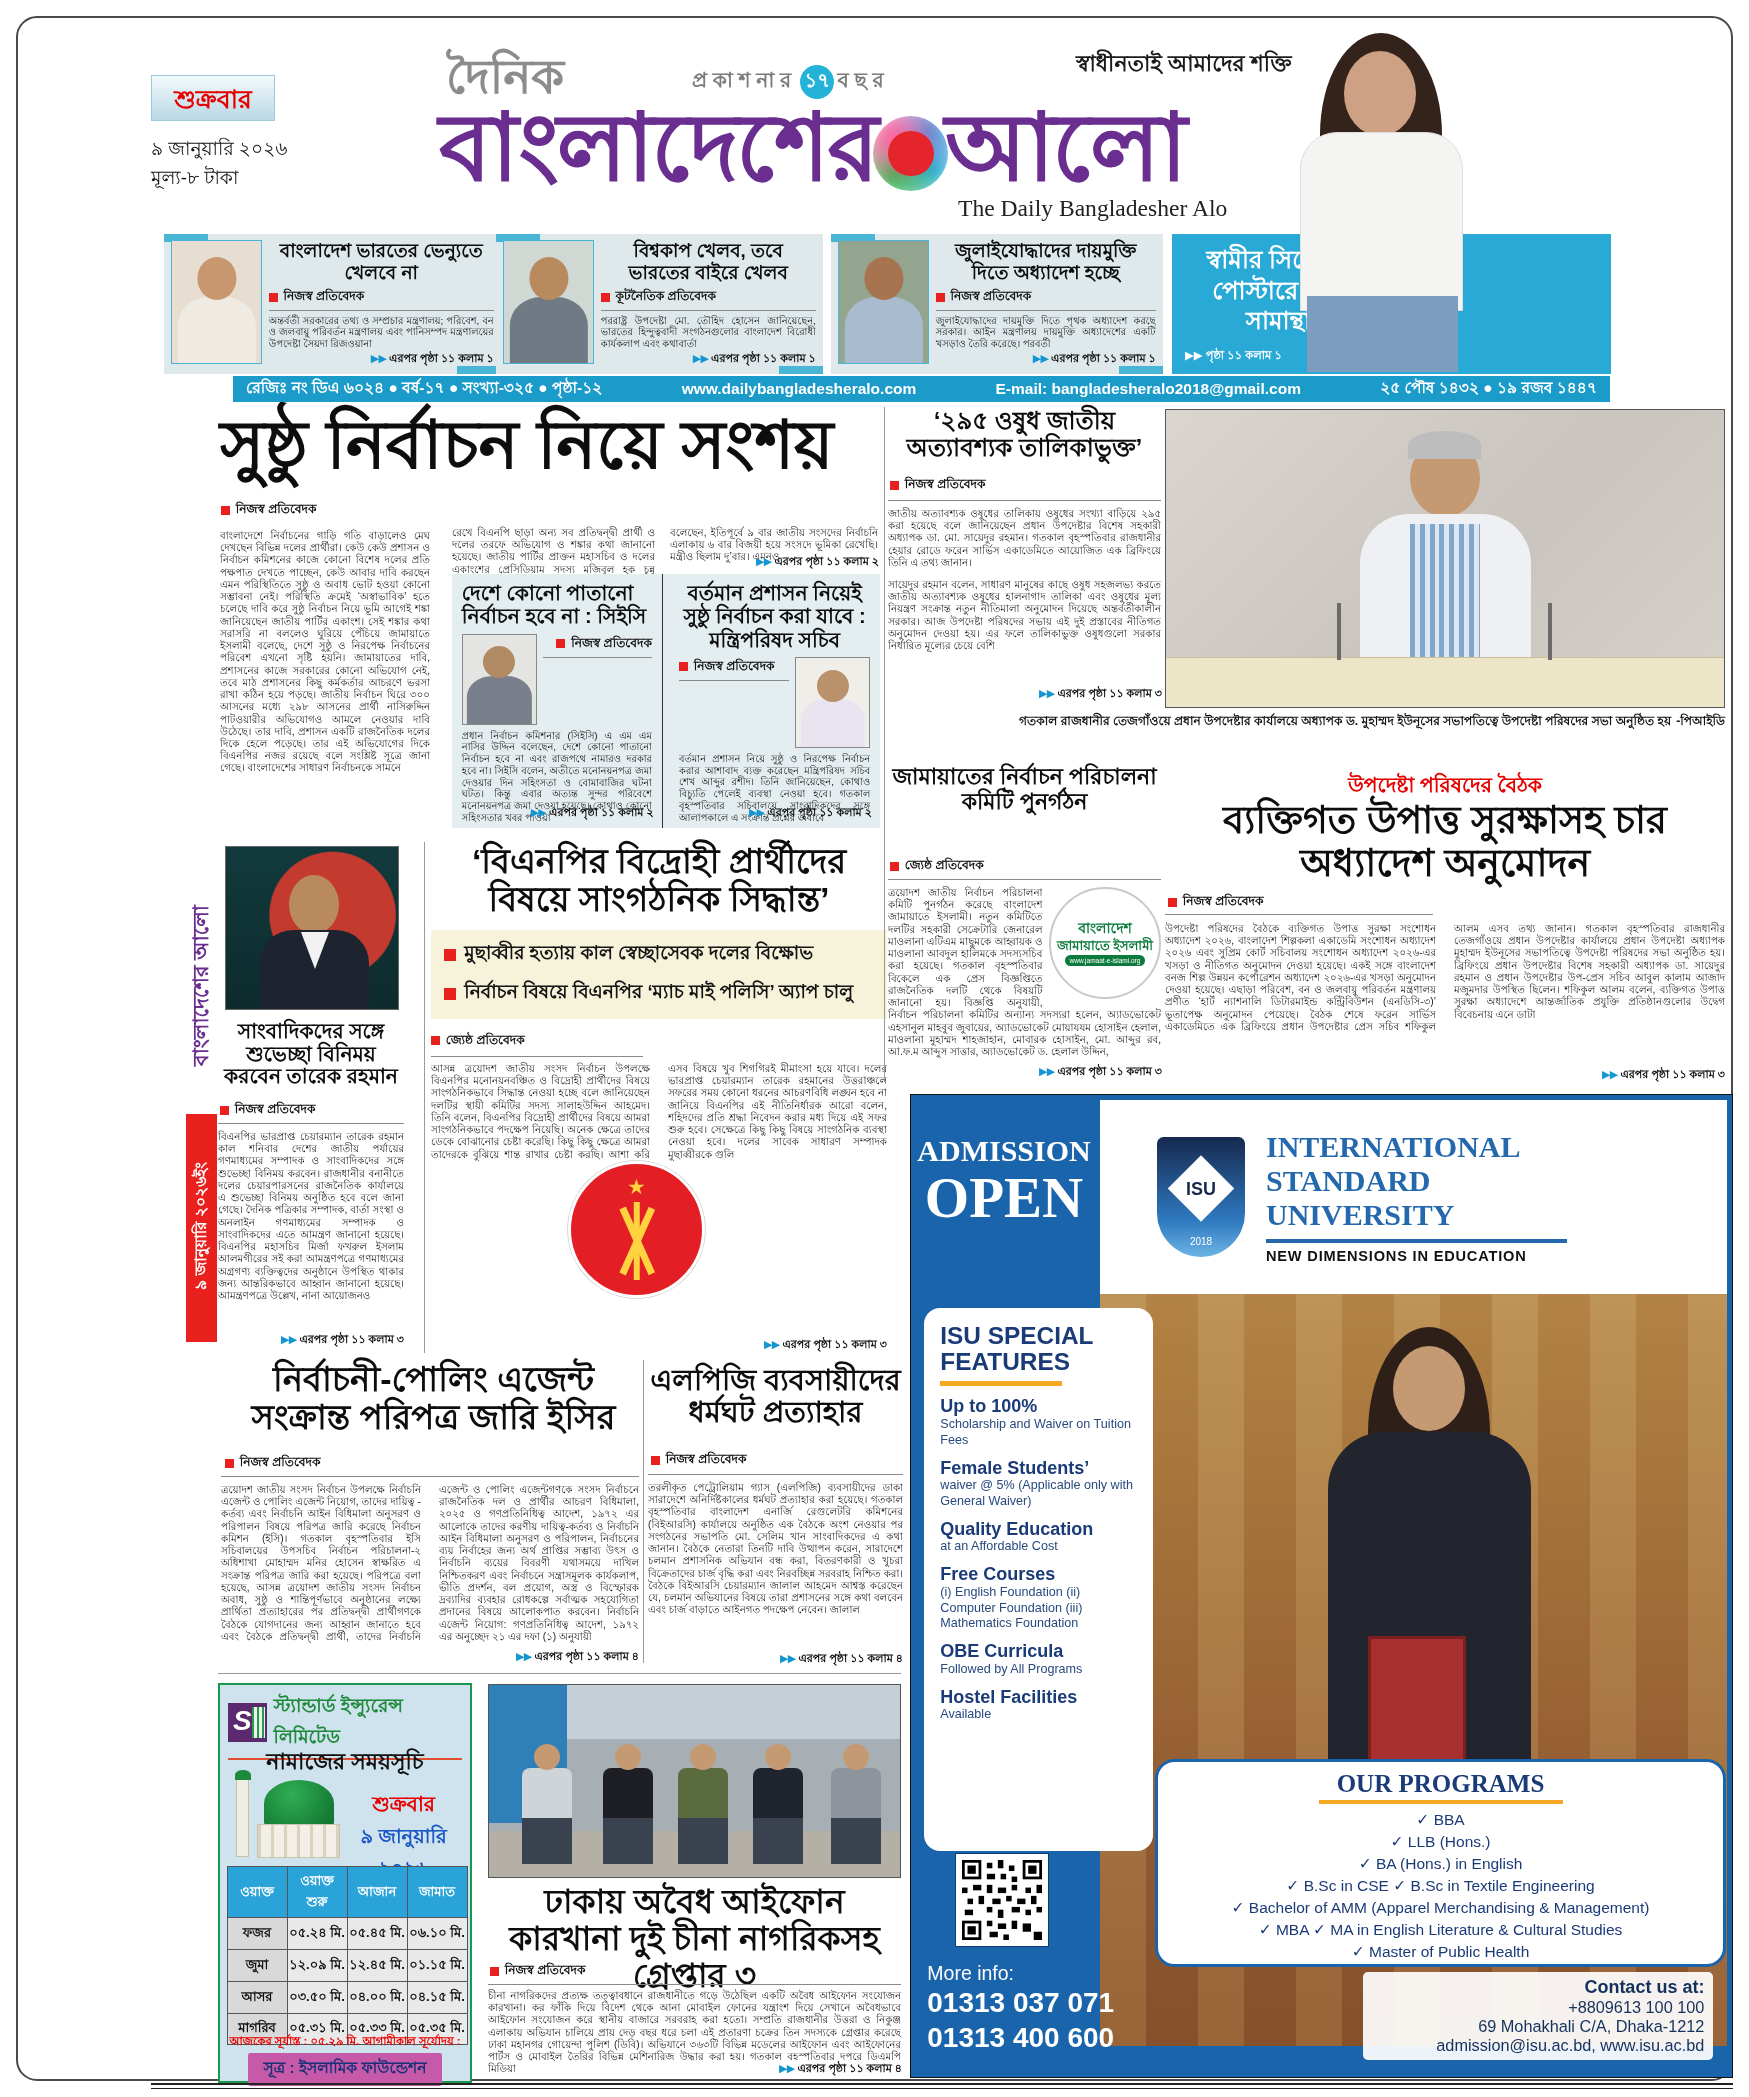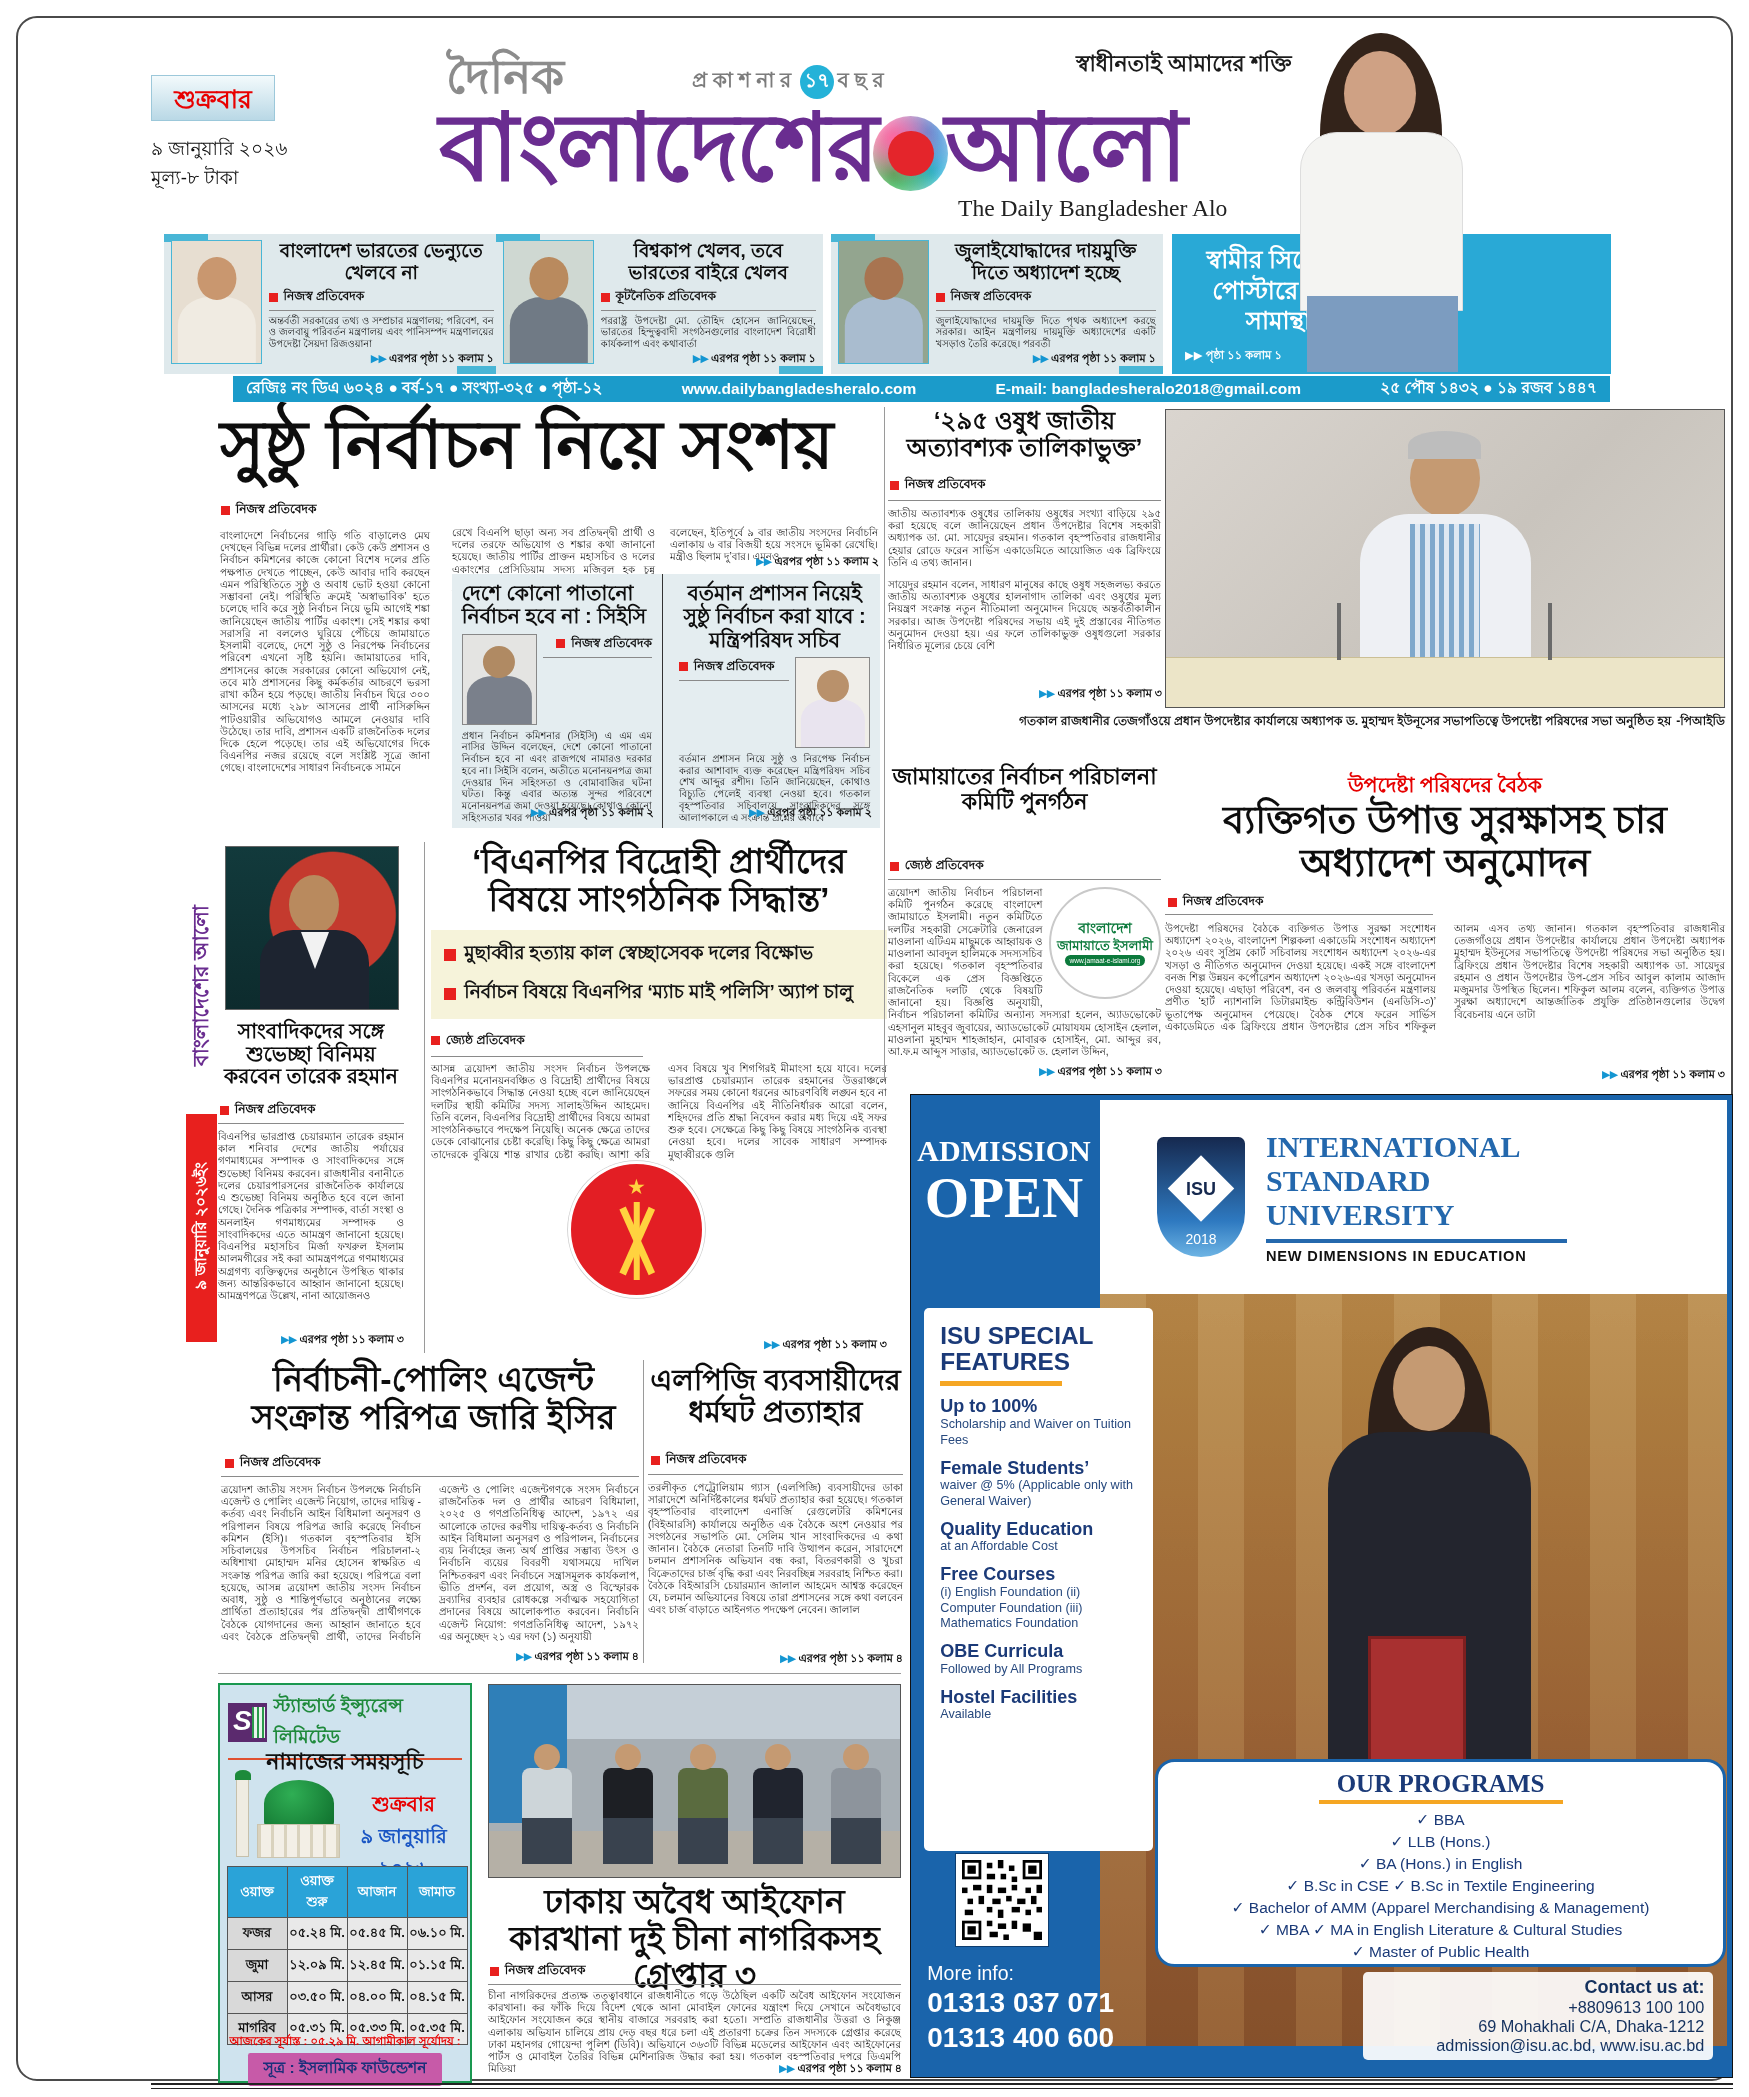--- a/index.html
+++ b/index.html
@@ -358,21 +358,21 @@
 <div class="abs rule" style="left:488px;top:1984px;width:413px"></div>
 <div class="abs bodytxt" style="left:488px;top:1990px;width:413px;height:88px">চীনা নাগরিকদের প্রত্যক্ষ তত্ত্বাবধানে রাজধানীতে গড়ে উঠেছিল একটি অবৈধ আইফোন সংযোজন কারখানা। কর ফাঁকি দিয়ে বিদেশ থেকে আনা মোবাইল ফোনের যন্ত্রাংশ দিয়ে সেখানে অবৈধভাবে আইফোন সংযোজন করে স্থানীয় বাজারে সরবরাহ করা হতো। সম্প্রতি রাজধানীর উত্তরা ও নিকুঞ্জ এলাকায় অভিযান চালিয়ে প্রায় দেড় বছর ধরে চলা এই প্রতারণা চক্রের তিন সদস্যকে গ্রেপ্তার করেছে ঢাকা মহানগর গোয়েন্দা পুলিশ (ডিবি)। অভিযানে ৩৬৩টি বিভিন্ন মডেলের আইফোন এবং আইফোনের পার্টস ও মোবাইল তৈরির বিভিন্ন মেশিনারিজ উদ্ধার করা হয়। গতকাল বৃহস্পতিবার দুপুরে ডিএমপি মিডিয়া</div>
 <div class="abs jump" style="left:700px;top:2060px;width:202px;background:#fff"><span class="ar">▶▶</span> <span>এরপর পৃষ্ঠা ১১ কলাম ৪</span></div>
 
 <div class="abs" style="left:910px;top:1094px;width:823px;height:984px;background:#1a64ab;border:1.6px solid #111">
 
   <div style="position:absolute;left:189px;top:4.9px;right:4.9px;height:194px;background:#fff;display:flex;align-items:center;gap:21px;padding-left:57px">
     <div style="position:relative;width:88px;height:120px;background:linear-gradient(180deg,#16294f,#2e79c0 70%,#6db4e4);border-radius:6.5px 6.5px 44px 44px;flex:0 0 auto">
       <span style="position:absolute;left:50%;top:28px;width:47px;height:47px;transform:translateX(-50%) rotate(45deg);background:#fff"></span>
       <span class="b" style="position:absolute;left:50%;top:42px;transform:translateX(-50%);color:#16294f;font-size:18px">ISU</span>
-      <span style="position:absolute;left:50%;bottom:9.8px;transform:translateX(-50%);color:#fff;font-size:14px">2018</span>
+      <span style="position:absolute;left:50%;bottom:9.8px;transform:translateX(-50%);color:#fff;font-size:10px">2018</span>
     </div>
     <div>
       <div class="b" style="color:#2468ad;font-size:30px;font-family:'Liberation Serif',serif">INTERNATIONAL</div>
       <div class="b" style="color:#2468ad;font-size:30px;font-family:'Liberation Serif',serif">STANDARD</div>
       <div class="b" style="color:#2468ad;font-size:30px;font-family:'Liberation Serif',serif">UNIVERSITY</div>
       <div style="width:301px;height:4.1px;background:#2468ad;margin:6.5px 0 4.9px"></div>
       <div class="b" style="color:#111;font-size:14.6px;letter-spacing:0.8px">NEW DIMENSIONS IN EDUCATION</div>
     </div>
   </div>
 
@@ -381,21 +381,21 @@
     <div class="b" style="font-size:57px;line-height:1.05">OPEN</div>
   </div>
 
   <div style="position:absolute;left:189px;top:199px;right:4.9px;height:752px;background:repeating-linear-gradient(90deg,#8a6f52 0 46px,#74593f 46px 98px),linear-gradient(#b9a084,#8f7357);background-blend-mode:overlay;overflow:hidden">
     <span style="position:absolute;left:268px;top:33px;width:122px;height:212px;border-radius:50% 50% 40% 40%;background:#2e2019"></span>
     <span style="position:absolute;left:293px;top:52px;width:72px;height:85px;border-radius:50%;background:#c59a72"></span>
     <span style="position:absolute;left:228px;top:138px;width:203px;height:456px;border-radius:57px 57px 0 0;background:#23252e"></span>
     <span style="position:absolute;left:268px;top:342px;width:98px;height:130px;background:#a83030;border:3.3px solid #7d1f1f"></span>
   </div>
 
-  <div style="position:absolute;left:13px;top:213px;width:229px;height:543px;background:#fff;border-radius:5px;padding:14.6px 16.3px">
+  <div style="position:absolute;left:13px;top:213px;width:229px;height:543px;background:#fff;border-radius:16px;padding:14.6px 16.3px">
     <div class="b" style="color:#1b3a78;font-size:24.4px;line-height:1.1">
       <span>ISU SPECIAL</span><br>
       <span>FEATURES</span>
     </div>
     <div style="width:122px;height:4.9px;background:#f5a623;margin:4.9px 0 11.4px"></div>
     <div style="margin-bottom:10.6px">
         <div class="featT">Up to 100%</div>
         <div class="featS">Scholarship and Waiver on Tuition Fees</div>
       </div>
     <div style="margin-bottom:10.6px">

